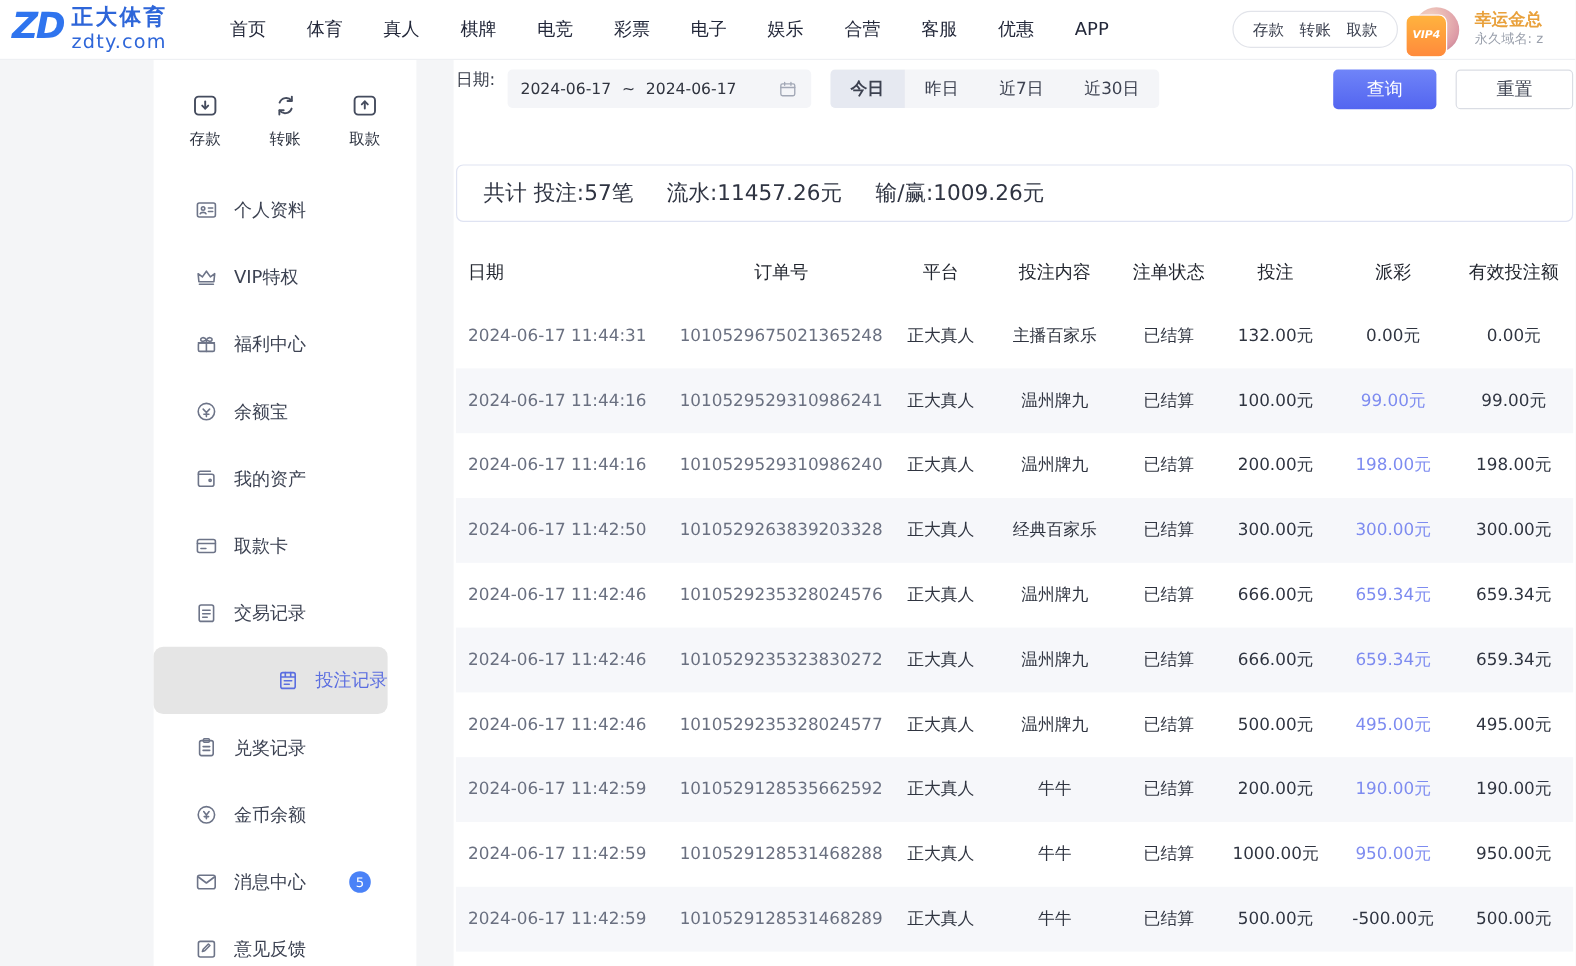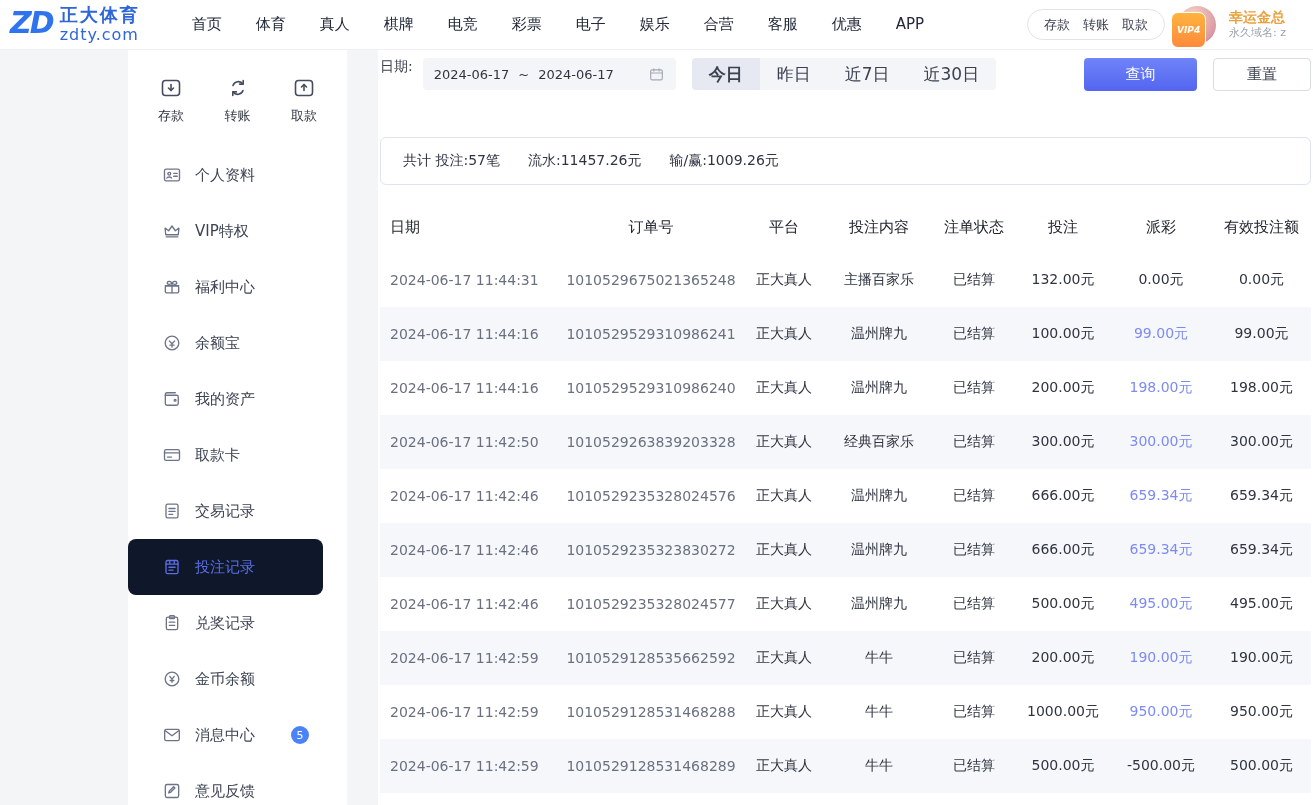--- a/index.html
+++ b/index.html
@@ -52,55 +52,55 @@
   .quick-actions { display:flex; justify-content:space-between; padding:26px 30px 0 30px; }
   .qa { display:flex; flex-direction:column; align-items:center; gap:7px; cursor:pointer; }
   .qa-icon { width:24px; height:24px; color:#454c5e; }
   .qa-label { font-size:13px; color:#2f3542; }
   .menu { margin-top:22px; }
   .menu-item {
     height:56px; display:flex; align-items:center; padding-left:34px; font-size:15px;
     color:#3c4252; cursor:pointer; margin-right:24px; border-radius:8px;
   }
   .mi { width:20px; height:20px; color:#6d7488; margin-right:13px; }
-  .menu-item.active { background:#0f172a; color:#5b6ee0; }
+  .menu-item.active { background:#e5e5e5; color:#5b6ee0;justify-content:flex-end; }
   .menu-item.active .mi { color:#5b6ee0; }
   .badge {
     margin-left:auto; margin-right:14px; background:#4a82f7; color:#fff; font-size:11px;
     min-width:18px; height:18px; border-radius:9px; display:flex; align-items:center;
     justify-content:center; padding:0 4px;
   }
   .badge:empty { display:none; }
 
   
   .filter-row { display:flex; align-items:flex-start; margin-top:8px; height:33px; }
   .date-label { font-size:14px; color:#3a3f4c; margin-right:10px; white-space:nowrap; }
   .date-input {
     width:253px; height:32px; background:#f4f5f8; border-radius:4px; display:flex;
     align-items:center; padding:0 11px; gap:9px; font-size:13px; color:#30343f; cursor:pointer;
   }
   .cal { width:17px; height:17px; color:#a2a8b6; margin-left:auto; }
   .ranges { display:flex; margin-left:16px; background:#f4f5f8; border-radius:4px; overflow:hidden; }
   .range {
-    height:32px; padding:0 17px; display:flex; align-items:center; font-size:17px;
+    height:32px; padding:0 17px; display:flex; align-items:center; font-size:14px;
     color:#3c4150; cursor:pointer; white-space:nowrap;
   }
   .range.active { background:#e6e9f1; font-weight:bold; }
   .filter-actions { margin-left:auto; display:flex; gap:16px; }
   .btn { height:33px; border-radius:4px; font-size:15px; display:flex; align-items:center;
          justify-content:center; cursor:pointer; font-family:inherit; }
-  .btn-primary { width:113px; background:linear-gradient(180deg,#6f84f8,#5365f0); color:#fff; border:none; }
+  .btn-primary { width:86px; background:linear-gradient(180deg,#6f84f8,#5365f0); color:#fff; border:none; }
   .btn-plain { width:98px; background:#fff; border:1px solid #dadde4; color:#3c4150; }
 
   
   .summary-box {
     margin-top:46px; border:1px solid #dfe3f2; border-radius:6px; height:48px;
     display:flex; align-items:center; padding:0 22px; gap:28px; background:#fff;
   }
-  .summary-item { font-size:14px; color:#2f3442; white-space:nowrap; }
+  .summary-item { font-size:18px; color:#2f3442; white-space:nowrap; }
 
   
   .table { margin-top:16px; }
   .thead, .tr {
     display:grid;
     grid-template-columns:180px 182px 84px 106px 84px 94px 102px 1fr;
     align-items:center;
   }
   .thead { height:52px; }
   .th { font-size:15px; color:#22262f; text-align:center; }

